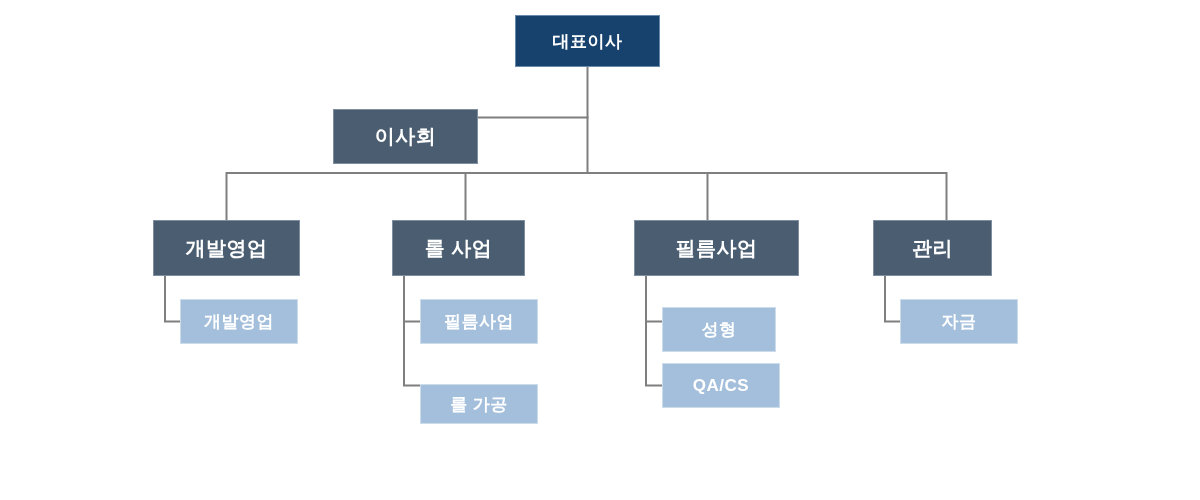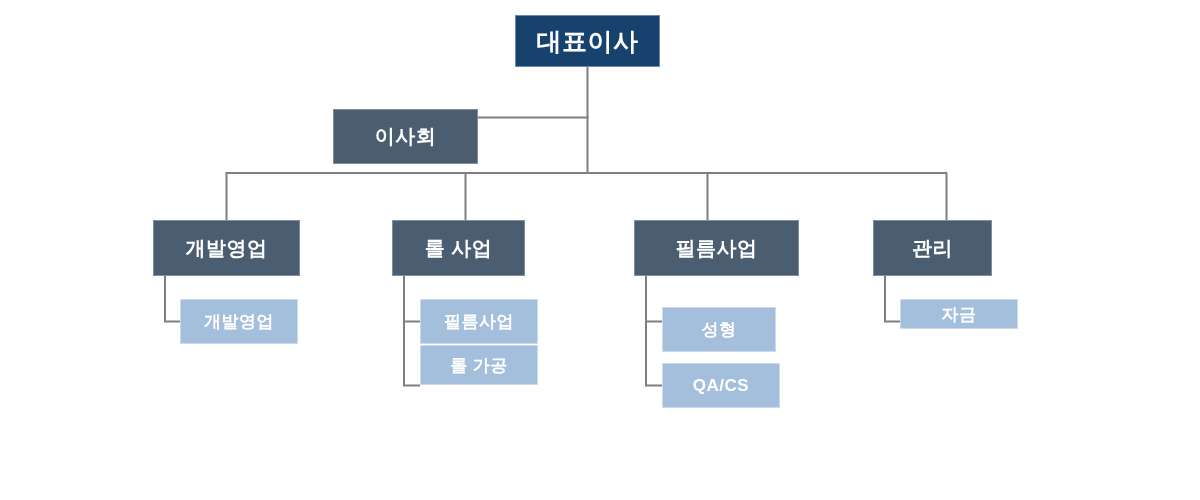--- a/index.html
+++ b/index.html
@@ -31,21 +31,21 @@
     box-sizing: border-box;
     color: #ffffff;
     font-weight: bold;
     text-align: center;
     letter-spacing: 0.5px;
     white-space: nowrap;
   }
   .node-root {
     background: #17426D;
     border: 1px solid rgba(173, 199, 224, 0.55);
-    font-size: 25px;
+    font-size: 17px;
     text-align: right;
   }
   .node-branch {
     background: #4B5E71;
     border: 1px solid rgba(190, 202, 214, 0.45);
     font-size: 20px;
   }
   .node-leaf {
     background: #A4BFDB;
     border: 1px solid rgba(255, 255, 255, 0.45);
@@ -92,28 +92,28 @@
     <span>관리</span>
   </div>
 
   <div class="node node-leaf" style="left:180px; top:299px; width:118px; height:45px;">
     <span>개발영업</span>
   </div>
 
   <div class="node node-leaf" style="left:420px; top:299px; width:118px; height:45px;">
     <span>필름사업</span>
   </div>
-  <div class="node node-leaf" style="left:420px; top:345px; width:118px; height:40px;">
+  <div class="node node-leaf" style="left:420px; top:384px; width:118px; height:40px;">
     <span>롤 가공</span>
   </div>
 
   <div class="node node-leaf" style="left:662px; top:299px; width:114px; height:45px;margin-top:8px;">
     <span>성형</span>
   </div>
   <div class="node node-leaf" style="left:662px; top:363px; width:118px; height:45px;text-align:right;">
     <span>QA/CS</span>
   </div>
 
-  <div class="node node-leaf" style="left:900px; top:299px; width:118px; height:30px;">
+  <div class="node node-leaf" style="left:900px; top:299px; width:118px; height:45px;">
     <span>자금</span>
   </div>
 
 </div>
 
 </body></html>

